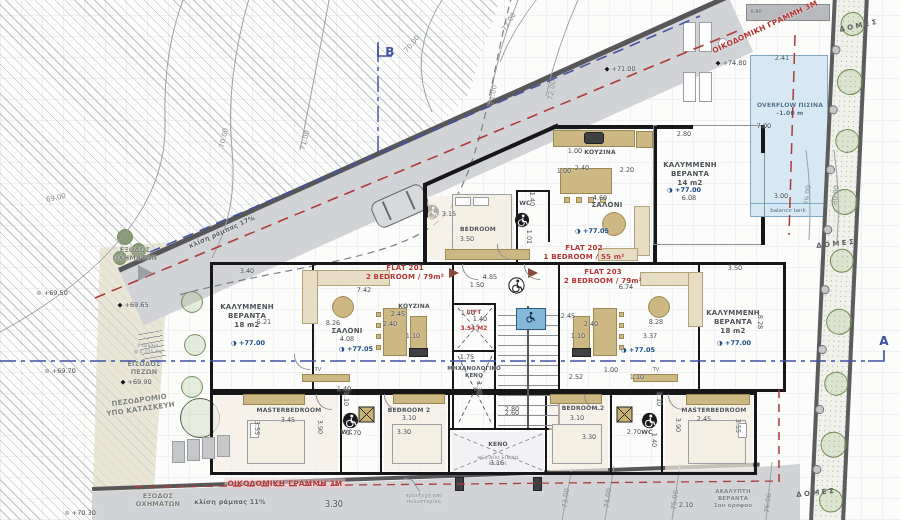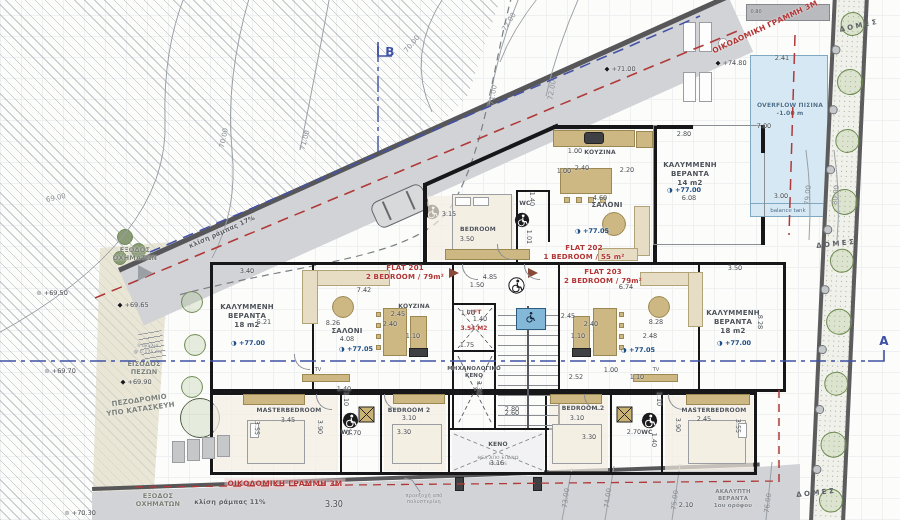--- a/index.html
+++ b/index.html
@@ -441,28 +441,28 @@
   <div class="dim" style="left:247px;top:272px;">3.40</div>
   <div class="dim" style="left:264px;top:323px;">5.21</div>
   <div class="dim" style="left:333px;top:324px;">8.26</div>
   <div class="dim" style="left:347px;top:340px;">4.08</div>
   <div class="dim" style="left:364px;top:291px;">7.42</div>
   <div class="dim" style="left:398px;top:315px;">2.45</div>
   <div class="dim" style="left:390px;top:325px;">2.40</div>
   <div class="dim" style="left:413px;top:337px;">1.10</div>
   <div class="dim" style="left:468px;top:314px;">1.70</div>
   <div class="dim" style="left:480px;top:320px;">1.40</div>
-  <div class="dim" style="left:467px;top:346px;">1.75</div>
+  <div class="dim" style="left:467px;top:358px;">1.75</div>
   <div class="dim" style="left:478px;top:388px;transform:translate(-50%,-50%) rotate(90deg);">3.30</div>
   <div class="dim" style="left:512px;top:414px;">2.60</div>
   <div class="dim" style="left:490px;top:278px;">4.85</div>
   <div class="dim" style="left:477px;top:286px;">1.50</div>
   <div class="dim" style="left:626px;top:288px;">6.74</div>
   <div class="dim" style="left:656px;top:323px;">8.28</div>
-  <div class="dim" style="left:650px;top:337px;">2.48</div>
+  <div class="dim" style="left:650px;top:337px;">3.37</div>
   <div class="dim" style="left:568px;top:317px;">2.45</div>
   <div class="dim" style="left:591px;top:325px;">2.40</div>
   <div class="dim" style="left:578px;top:337px;">1.10</div>
   <div class="dim" style="left:576px;top:378px;">2.52</div>
   <div class="dim" style="left:611px;top:371px;">1.00</div>
   <div class="dim" style="left:637px;top:378px;">1.10</div>
   <div class="dim" style="left:735px;top:269px;">3.50</div>
   <div class="dim" style="left:759px;top:322px;transform:translate(-50%,-50%) rotate(90deg);">8.28</div>
   <div class="dim" style="left:684px;top:135px;">2.80</div>
   <div class="dim" style="left:689px;top:199px;">6.08</div>

